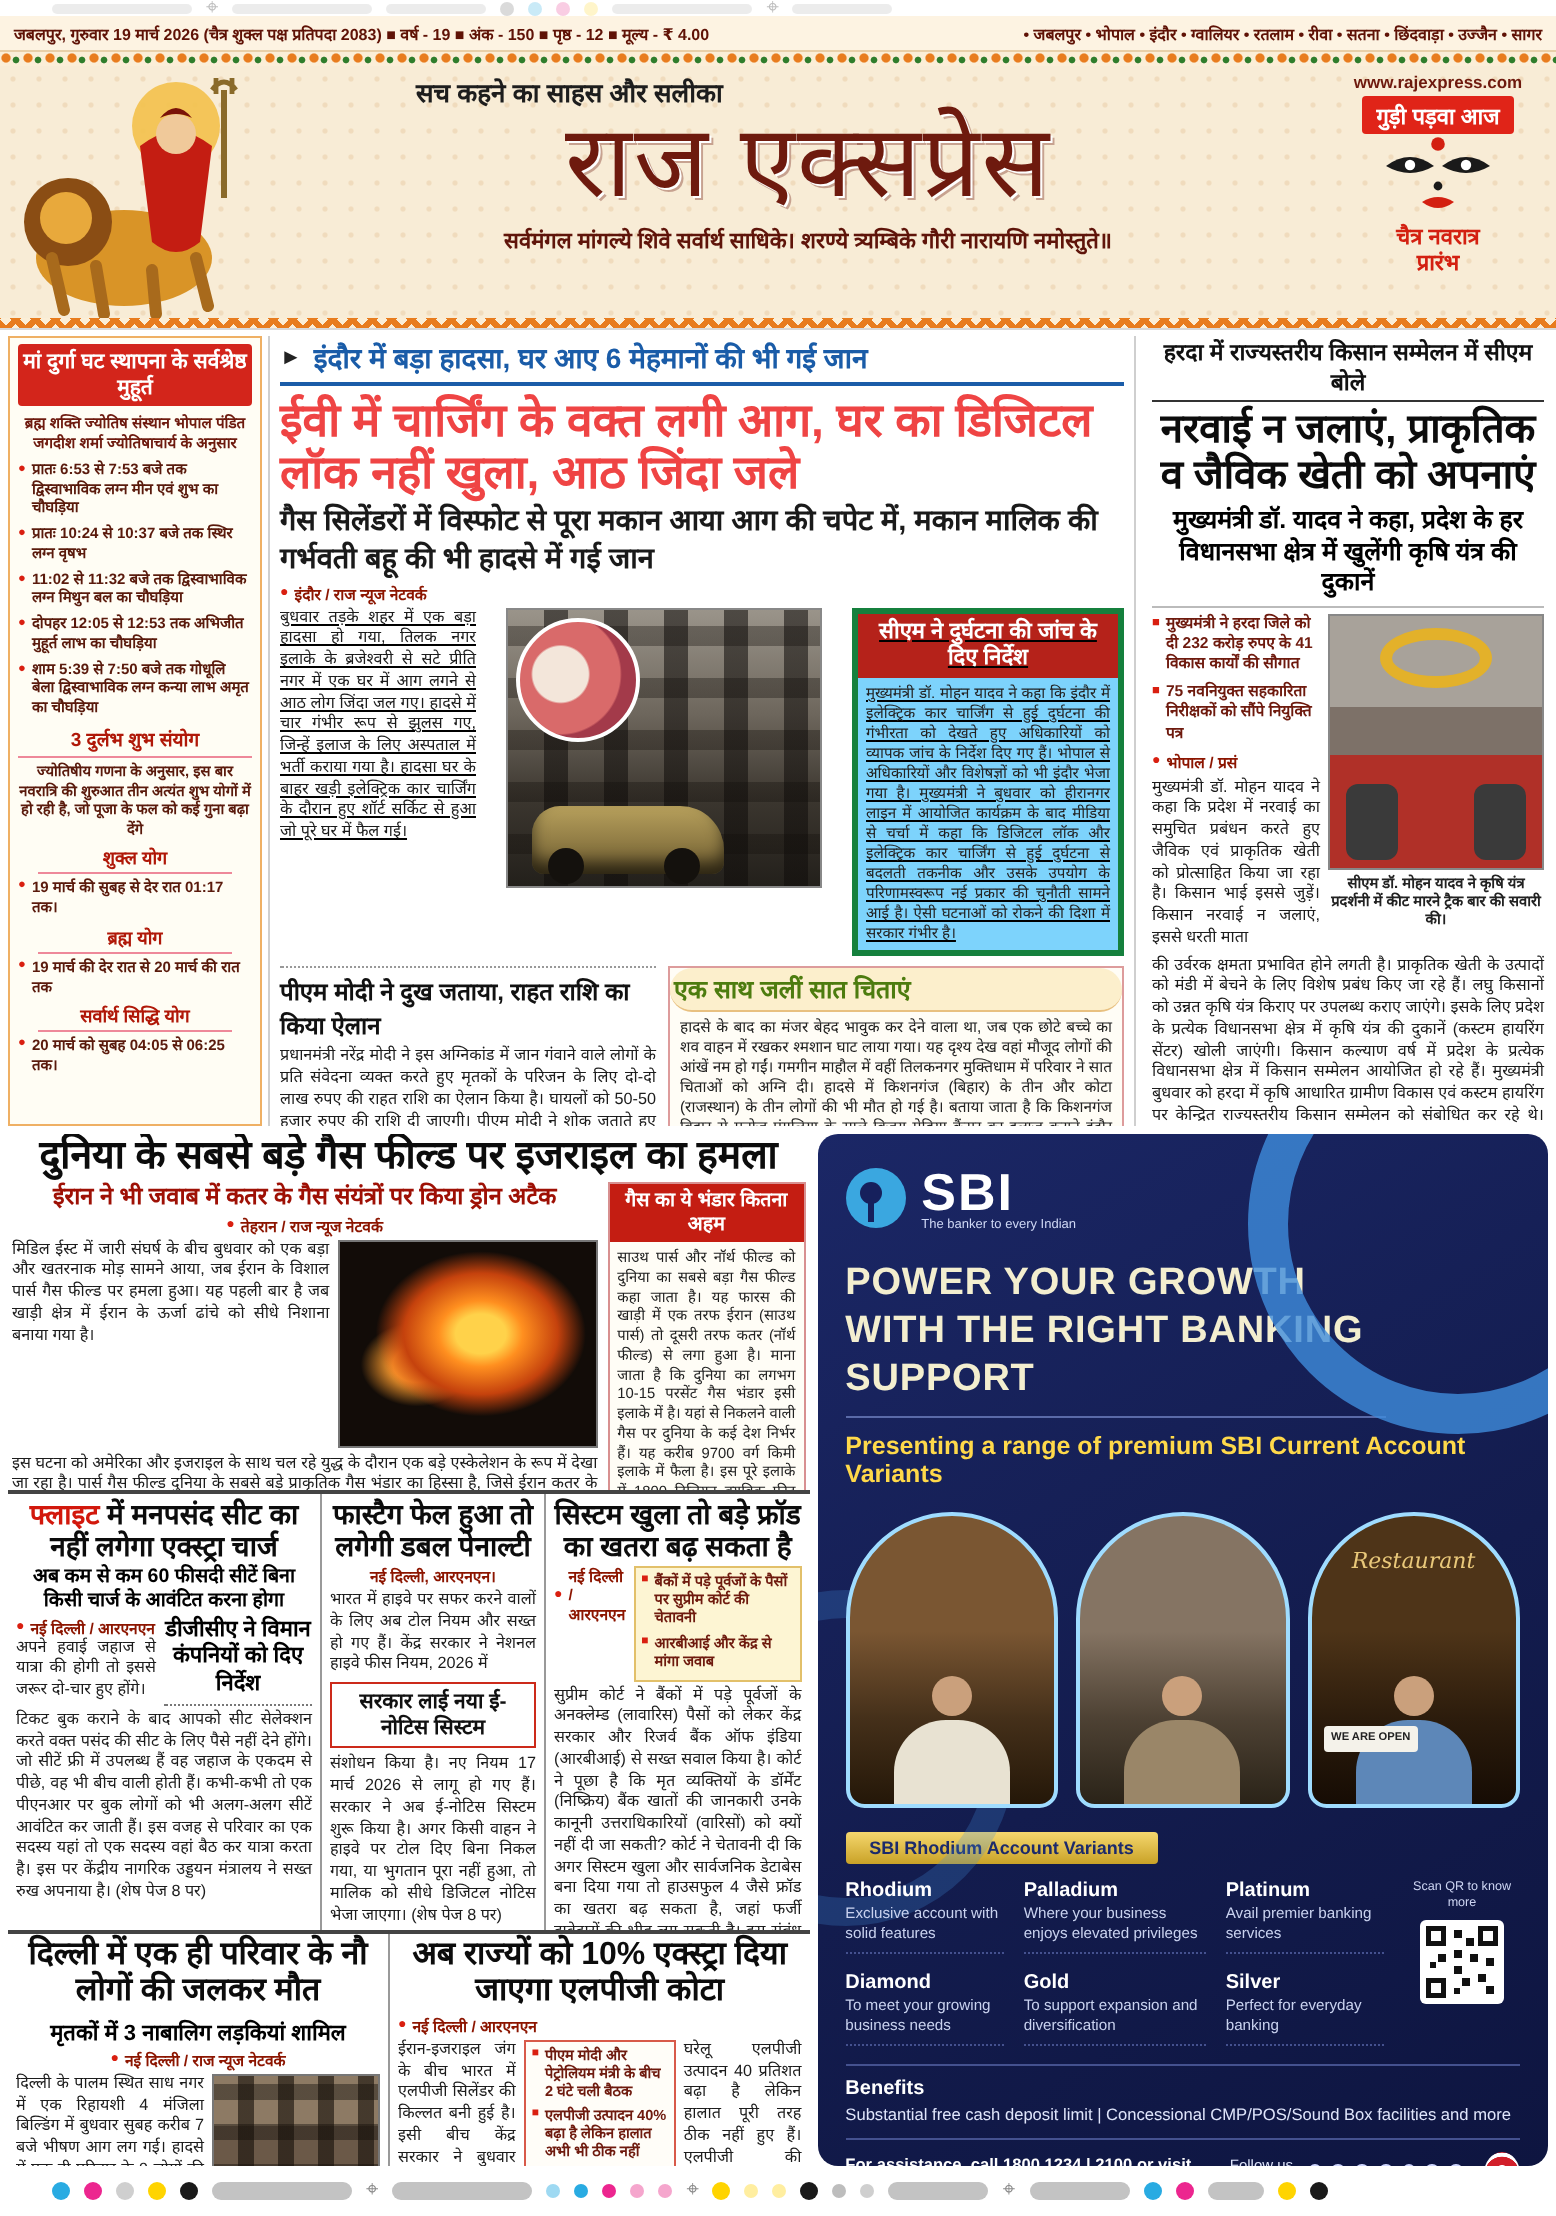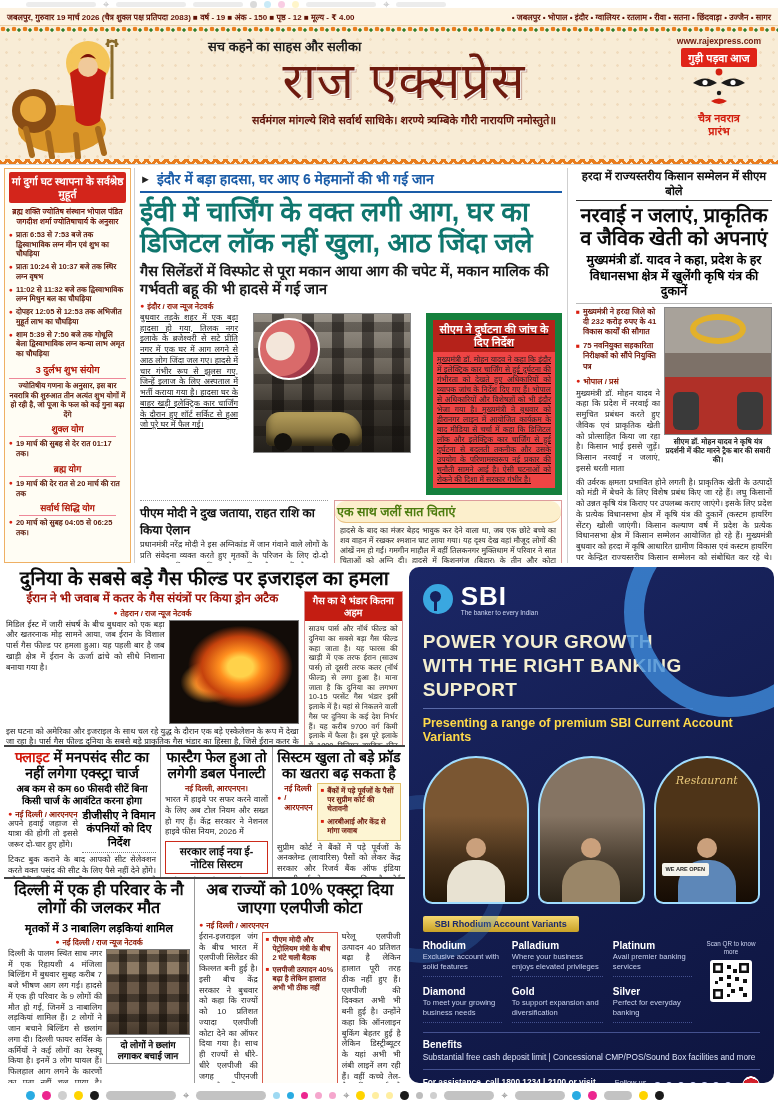--- a/index.html
+++ b/index.html
@@ -65,34 +65,34 @@
   .mh-sub { font-size:9.5px; font-weight:900; color:#b01808; text-align:center; margin:4px 0 2px; border-bottom:1px solid #e08; border-color:#e89; padding-bottom:2px; }
   .mh-para { font-size:7.4px; font-weight:700; color:#5a1a0c; text-align:center; line-height:1.3; margin-bottom:3px; }
   .yoga-name { font-size:9px; font-weight:900; color:#b01808; text-align:center; border-bottom:1px solid #e89; margin:3px 10px 2px; padding-bottom:1px; }
   .yoga-time { display:flex; gap:3px; font-size:7.5px; font-weight:700; color:#5a1a0c; line-height:1.3; }
   .yoga-time .bdot { color:#d91f10; font-size:6.5px; }
 
   
   .lead { flex:1; border-left:1px solid #cfcfcf; border-right:1px solid #cfcfcf; margin:0 3px; padding:0 5px; overflow:hidden; }
   .lead-kicker { display:flex; align-items:center; gap:6px; color:#1a5ca8; font-size:14px; font-weight:800; border-bottom:2px solid #1a5ca8; padding:1px 0 3px; }
   .lead-kicker .arr { color:#222; font-size:11px; }
-  .lead-headline { font-size:27px; line-height:1.14; font-weight:900; color:#0f766e; margin:4px 0 3px; }
+  .lead-headline { font-size:23px; line-height:1.14; font-weight:900; color:#ef4444; margin:4px 0 3px; }
   .lead-subhead { font-size:14.5px; line-height:1.25; font-weight:700; color:#1a1a1a; margin-bottom:3px; }
   .lead-row1 { display:flex; gap:15px; margin-top:2px;text-decoration:underline; }
   .lead-col1 { flex:1; }
   .lead-photo { flex:0 0 158px; height:140px; position:relative; border:1px solid #888;
     background:linear-gradient(180deg,#9a948a 0%,#6d665c 38%,#3a352e 70%,#23201b 100%); overflow:hidden; }
   .lead-photo .windows { position:absolute; inset:0;
     background:repeating-linear-gradient(90deg,transparent 0 18px,rgba(15,12,10,.55) 18px 30px),
                repeating-linear-gradient(0deg,transparent 0 16px,rgba(20,16,12,.35) 16px 26px); }
   .burnt-car { position:absolute; bottom:6px; left:12px; width:96px; height:34px; background:linear-gradient(180deg,#b7a05c,#6e5c30); border-radius:14px 22px 6px 6px; box-shadow:inset 0 -6px 8px rgba(0,0,0,.6); }
   .burnt-car:after { content:""; position:absolute; left:8px; bottom:-5px; width:18px; height:18px; background:#14110d; border-radius:50%; box-shadow:58px 0 0 #14110d; }
   .inset-couple { position:absolute; top:4px; left:4px; width:62px; height:62px; border-radius:50%; border:2px solid #fff;
     background:radial-gradient(circle at 35% 45%,#f3e6da 0 28%,#d96a6a 30% 60%,#a33a4a 62% 100%); }
-  .cm-box { flex:0 0 136px; border:7px solid #15803d; background:#ef4444; }
+  .cm-box { flex:0 0 136px; border:3px solid #15803d; background:#7dd3fc; }
   .cm-box-title { background:#b5221a; color:#fff; font-size:11px; font-weight:800; text-align:center; line-height:1.2; padding:3px 2px; }
   .cm-box-body { font-size:7.6px; line-height:1.32; color:#222; text-align:justify; padding:3px 4px; }
   .lead-row2 { display:flex; gap:6px; margin-top:5px; }
   .pm-col { flex:1; border-top:1px dotted #999; padding-top:3px; }
   .pm-head { font-size:12px; font-weight:900; color:#111; margin-bottom:2px; }
   .pyre-box { flex:0 0 228px; border:1px solid #dd9c9c; background:#fffdf6; }
   .pyre-title { color:#4d7c0f; background:#fcefcc; font-size:12.5px; font-weight:900; text-align:left; padding:2px; border-bottom:1px solid #e8c080;border-radius:11px; }
   .pyre-body { font-size:7.7px; line-height:1.3; color:#222; text-align:justify; padding:3px 5px; }
 
   
@@ -129,21 +129,21 @@
   .gas-photo { flex:0 0 130px; height:104px; border:1px solid #777; position:relative; overflow:hidden; background:#120c08; }
   .gas-photo .flame { position:absolute; inset:0;
     background:radial-gradient(ellipse 70px 55px at 55% 45%,#ffd24a 0 18%,#ff8f1f 30%,#c5420d 55%,rgba(20,10,5,0) 75%),
                radial-gradient(ellipse 40px 30px at 30% 60%,#ff9d2e 0 30%,rgba(20,10,5,0) 70%); }
   .gas-text2 { margin-top:3px; }
   .gas-box { flex:0 0 99px; border:1px solid #d89090; background:#fffdf6; }
   .gas-box-title { background:#c41d12; color:#fff; font-size:9.8px; font-weight:900; text-align:center; padding:3px 1px; line-height:1.15; }
   .gas-box-body { font-size:7.4px; line-height:1.32; color:#222; text-align:justify; padding:3px 4px; }
 
   
-  .threecol { height:132px; display:flex; border-bottom:2px solid #444; overflow:hidden; }
+  .threecol { height:220px; display:flex; border-bottom:2px solid #444; overflow:hidden; }
   .threecol > section { padding:2px 4px; overflow:hidden; }
   .threecol > section + section { border-left:1px solid #999; }
   .col-flight { flex:0 0 156px; }
   .col-fastag { flex:0 0 112px; }
   .col-fraud { flex:1; }
   .c-head { font-size:14px; font-weight:900; color:#0c0c0c; text-align:center; line-height:1.15; }
   .c-head .accent { color:#d2180c; }
   .c-subhead { font-size:9.8px; font-weight:700; text-align:center; line-height:1.2; margin:2px 0; }
   .fl-row { display:flex; gap:4px; margin-top:2px; }
   .fl-left { flex:1; }

